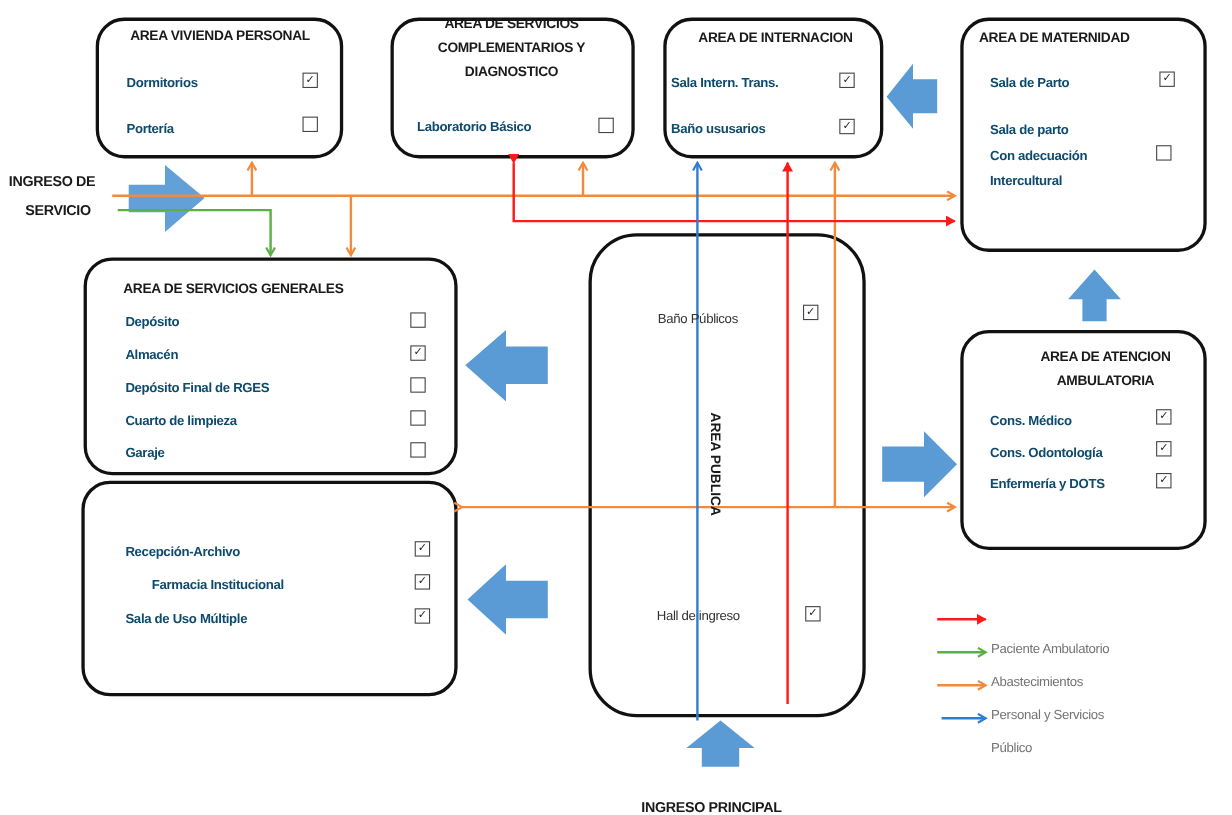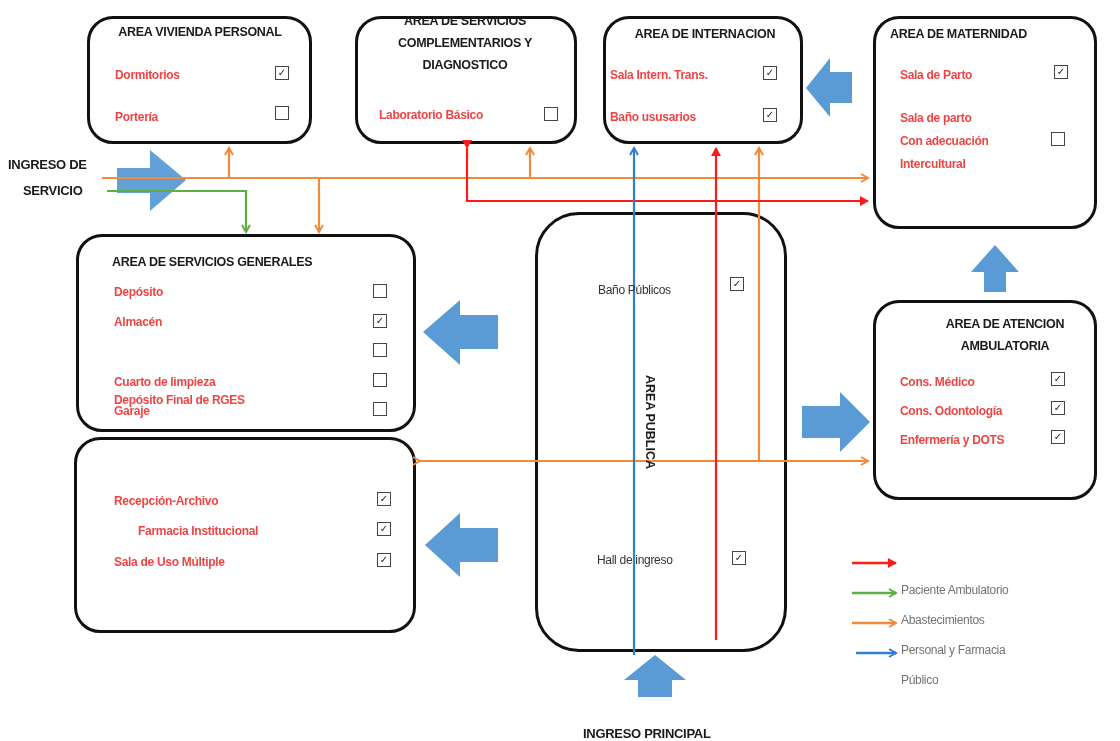--- a/index.html
+++ b/index.html
@@ -1,21 +1,21 @@
 <!DOCTYPE html>
 <html><head>
 <meta charset="utf-8">
 <style>
   html, body { margin:0; padding:0; background:#ffffff; }
   #stage { position:relative; width:1120px; height:741px; overflow:hidden; background:#fff;
     font-family:"Liberation Sans", "DejaVu Sans", sans-serif; }
   #lines { position:absolute; left:0; top:0; width:1120px; height:741px; z-index:2; pointer-events:none; }
   .box { position:absolute; border:3px solid #111; border-radius:26px; background:#fff; box-sizing:border-box; z-index:1; }
   .title { position:absolute; font-weight:bold; font-size:12.5px; color:#1a1a1a; letter-spacing:-0.3px; text-align:center; line-height:21px; z-index:3; }
-  .item { position:absolute; font-weight:bold; font-size:12px; color:#ef4444; letter-spacing:-0.3px; line-height:15px; z-index:3; }
+  .item { position:absolute; font-weight:bold; font-size:12px; color:#0c4a6e; letter-spacing:-0.3px; line-height:15px; z-index:3; }
   .cb { position:absolute; width:14px; height:14px; border:1.6px solid #444; background:#fff; box-sizing:border-box; z-index:3;
         font-size:10px; line-height:11px; text-align:center; color:#222; }
   .lbl { position:absolute; font-weight:bold; font-size:13px; color:#1a1a1a; letter-spacing:-0.3px; z-index:3; }
   .vert { position:absolute; font-weight:bold; font-size:12.5px; color:#1a1a1a; transform:rotate(90deg); transform-origin:left top; white-space:nowrap; z-index:3; }
   .legend-text { position:absolute; font-weight:normal; font-size:12px; color:#737373; letter-spacing:-0.3px; z-index:3;margin-top:27px; }
 </style>
 </head>
 <body>
 
 <div id="stage">
@@ -100,21 +100,21 @@
   <div class="cb" style="left:1051px;top:132px;" aria-checked="false"></div>
 
   <div class="lbl" style="left:8px;top:157px;">INGRESO DE</div>
   <div class="lbl" style="left:23px;top:183px;">SERVICIO</div>
 
   <div class="title" style="left:112px;top:252px;text-align:left;">AREA DE SERVICIOS GENERALES</div>
   <div class="item" style="left:114px;top:285px;">Depósito</div>
   <div class="cb" style="left:373px;top:284px;" aria-checked="false"></div>
   <div class="item" style="left:114px;top:315px;">Almacén</div>
   <div class="cb" style="left:373px;top:314px;" aria-checked="true">✓</div>
-  <div class="item" style="left:114px;top:345px;margin-top:48px;">Depósito Final de RGES</div>
+  <div class="item" style="left:114px;top:345px;">Depósito Final de RGES</div>
   <div class="cb" style="left:373px;top:343px;" aria-checked="false"></div>
   <div class="item" style="left:114px;top:375px;">Cuarto de limpieza</div>
   <div class="cb" style="left:373px;top:373px;" aria-checked="false"></div>
   <div class="item" style="left:114px;top:404px;">Garaje</div>
   <div class="cb" style="left:373px;top:402px;" aria-checked="false"></div>
 
   <div class="item" style="left:114px;top:494px;">Recepción-Archivo</div>
   <div class="cb" style="left:377px;top:492px;" aria-checked="true">✓</div>
   <div class="item" style="left:114px;top:524px;margin-left:24px;">Farmacia Institucional</div>
   <div class="cb" style="left:377px;top:522px;" aria-checked="true">✓</div>
@@ -133,15 +133,15 @@
   <div class="title" style="left:915px;top:336px;width:180px;">AMBULATORIA</div>
   <div class="item" style="left:900px;top:375px;">Cons. Médico</div>
   <div class="cb" style="left:1051px;top:372px;" aria-checked="true">✓</div>
   <div class="item" style="left:900px;top:404px;">Cons. Odontología</div>
   <div class="cb" style="left:1051px;top:401px;" aria-checked="true">✓</div>
   <div class="item" style="left:900px;top:433px;">Enfermería y DOTS</div>
   <div class="cb" style="left:1051px;top:430px;" aria-checked="true">✓</div>
 
   <div class="legend-text" style="left:901px;top:556px;">Paciente Ambulatorio</div>
   <div class="legend-text" style="left:901px;top:586px;">Abastecimientos</div>
-  <div class="legend-text" style="left:901px;top:616px;">Personal y Farmacia</div>
+  <div class="legend-text" style="left:901px;top:616px;">Personal y Servicios</div>
   <div class="legend-text" style="left:901px;top:646px;">Público</div>
 </div>
 
 </body></html>

